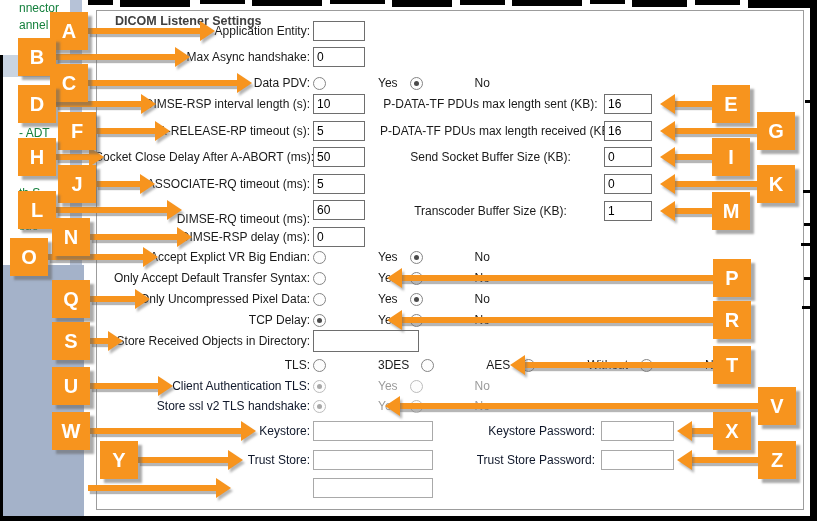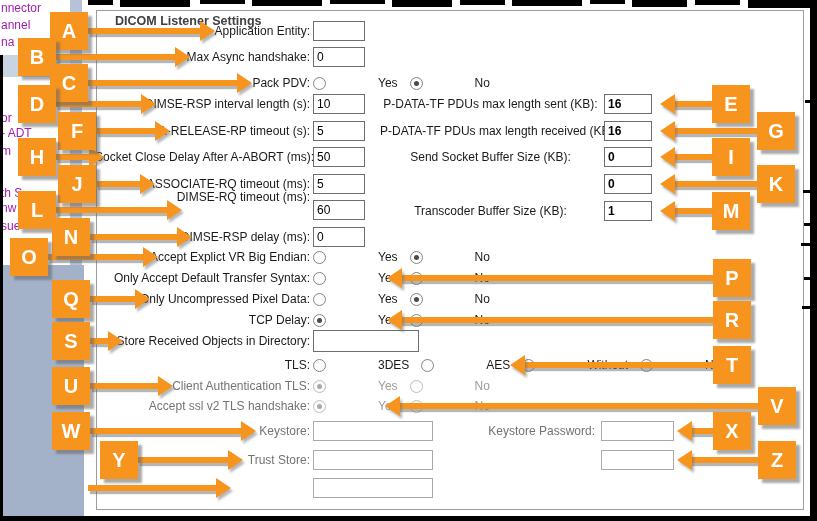--- a/index.html
+++ b/index.html
@@ -2,44 +2,44 @@
 <html><head>
 <meta charset="utf-8">
 <style>
   html,body{margin:0;padding:0;}
   .screen{position:relative;width:817px;height:521px;background:#fff;overflow:hidden;
           font-family:"Liberation Sans", sans-serif;font-size:12px;color:#1a1a1a;}
   
   .blk{position:absolute;background:#000;}
   
   .sidebar{position:absolute;left:0;top:0;width:88px;height:521px;background:#fff;}
-  .sb-frag{position:absolute;left:1px;white-space:nowrap;color:#a21caf;}
+  .sb-frag{position:absolute;left:19px;white-space:nowrap;color:#15803d;}
   .sb-hl{position:absolute;left:0;top:55px;width:70px;height:22px;background:#c9d4e2;}
   .sb-strip{position:absolute;left:70px;top:0;width:12px;height:266px;background:#b6c2d7;}
   .sb-block{position:absolute;left:3px;top:265px;width:81px;height:251px;background:#a4b2c9;}
   
   .panel{position:absolute;left:88px;top:0;width:722px;height:516px;background:#fff;}
   .fieldset{position:absolute;left:8px;top:10px;width:706px;height:498px;border:1px solid #9c9c9c;}
   .legend{position:absolute;left:14px;top:3px;background:#fff;padding:0 4px;
           font-weight:bold;font-size:12.5px;color:#404040;white-space:nowrap;}
   
   .lbl{position:absolute;left:95px;width:215px;height:18px;line-height:18px;
        text-align:right;white-space:nowrap;}
   .rlbl{position:absolute;left:380px;width:221px;height:18px;line-height:18px;
         text-align:center;white-space:nowrap;}
   .rlbl2{position:absolute;left:380px;width:215px;height:18px;line-height:18px;
         text-align:right;white-space:nowrap;}
-  .dis{color:#737373;text-align:right;}
+  .dis{color:#0f172a;text-align:right;}
   .inp{position:absolute;height:20px;border:1px solid #6e6e6e;background:#fff;
        font-family:"Liberation Sans", sans-serif;font-size:12px;padding:0 3px;box-sizing:border-box;}
   .inp.gray{border-color:#a9a9a9;}
   .w50{left:313px;width:52px;}
   .w105{left:313px;width:106px;height:22px;}
   .w120{left:313px;width:120px;}
-  .rw51{left:604px;width:48px;font-weight:bold;}
+  .rw51{left:604px;width:48px;}
   .rw72{left:601px;width:73px;}
   
   .radios{position:absolute;left:313px;height:18px;display:flex;align-items:center;gap:4px;white-space:nowrap;}
   .radio{display:inline-block;width:13px;height:13px;border:1px solid #858585;border-radius:50%;
          background:#fdfdfd;position:relative;box-sizing:border-box;}
   .radio.on::after{content:"";position:absolute;left:3px;top:3px;width:5px;height:5px;
                    border-radius:50%;background:#4a4a4a;}
   .rlabel{margin-right:8px;margin-left:48px;}
   .radios.disg .radio{border-color:#bcbcbc;}
   .radios.disg .radio.on::after{background:#a8a8a8;}
@@ -85,41 +85,41 @@
       <span class="legend">DICOM Listener Settings</span>
     </div>
   </div>
 
   <div class="lbl" style="top:22px">Application Entity:</div>
   <input class="inp w50" style="top: 21px;" value="">
 
   <div class="lbl" style="top:48px">Max Async handshake:</div>
   <input class="inp w50" style="top: 47px;" value="0">
 
-  <div class="lbl" style="top:74px">Pack PDV:</div>
+  <div class="lbl" style="top:74px">Data PDV:</div>
   <div class="radios" style="top:74px">
     <span class="radio"></span>
       <span class="rlabel">Yes</span>
     <span class="radio on"></span>
       <span class="rlabel">No</span>
   </div>
 
   <div class="lbl" style="top:95px">DIMSE-RSP interval length (s):</div>
   <input class="inp w50" style="top: 94px;" value="10">
 
   <div class="lbl" style="top:122px">A-RELEASE-RP timeout (s):</div>
   <input class="inp w50" style="top: 121px;" value="5">
 
   <div class="lbl" style="top:148px">Socket Close Delay After A-ABORT (ms):</div>
   <input class="inp w50" style="top: 147px;" value="50">
 
   <div class="lbl" style="top:175px">ASSOCIATE-RQ timeout (ms):</div>
   <input class="inp w50" style="top: 174px;" value="5">
 
-  <div class="lbl" style="top:188px">DIMSE-RQ timeout (ms):</div>
+  <div class="lbl" style="top:210px">DIMSE-RQ timeout (ms):</div>
   <input class="inp w50" style="top: 200px;" value="60">
 
   <div class="lbl" style="top:228px">DIMSE-RSP delay (ms):</div>
   <input class="inp w50" style="top: 227px;" value="0">
 
   <div class="lbl" style="top:248px">Accept Explict VR Big Endian:</div>
   <div class="radios" style="top:248px">
     <span class="radio"></span>
       <span class="rlabel">Yes</span>
     <span class="radio on"></span>
@@ -166,21 +166,21 @@
   </div>
 
   <div class="lbl dis" style="top:377px">Client Authentication TLS:</div>
   <div class="radios disg" style="top:377px">
     <span class="radio on"></span>
       <span class="rlabel">Yes</span>
     <span class="radio"></span>
       <span class="rlabel">No</span>
   </div>
 
-  <div class="lbl dis" style="top:397px">Accept ssl v2 TLS handshake:</div>
+  <div class="lbl dis" style="top:397px">Store ssl v2 TLS handshake:</div>
   <div class="radios disg" style="top:397px">
     <span class="radio on"></span>
       <span class="rlabel">Yes</span>
     <span class="radio"></span>
       <span class="rlabel">No</span>
   </div>
 
   <div class="lbl dis" style="top:422px">Keystore:</div>
   <input class="inp gray w120" style="top: 421px;" value="">
 
@@ -199,20 +199,21 @@
   <input class="inp rw51" style="top: 147px;" value="0">
 
   <input class="inp rw51" style="top: 174px;" value="0">
 
   <div class="rlbl" style="top:202px">Transcoder Buffer Size (KB):</div>
   <input class="inp rw51" style="top: 201px;" value="1">
 
   <div class="rlbl2 dis" style="top:422px">Keystore Password:</div>
   <input class="inp gray rw72" style="top: 421px;" value="">
 
+  <div class="rlbl2 dis" style="top:451px">Trust Store Password:</div>
   <input class="inp gray rw72" style="top: 450px;" value="">
 
   <div class="arrow r" style="left:88px;top:21px;width:127px">
       <span class="bar"></span>
       <span class="head"></span>
     </div>
   <div class="arrow r" style="left:56px;top:47px;width:134px">
       <span class="bar"></span>
       <span class="head"></span>
     </div>

